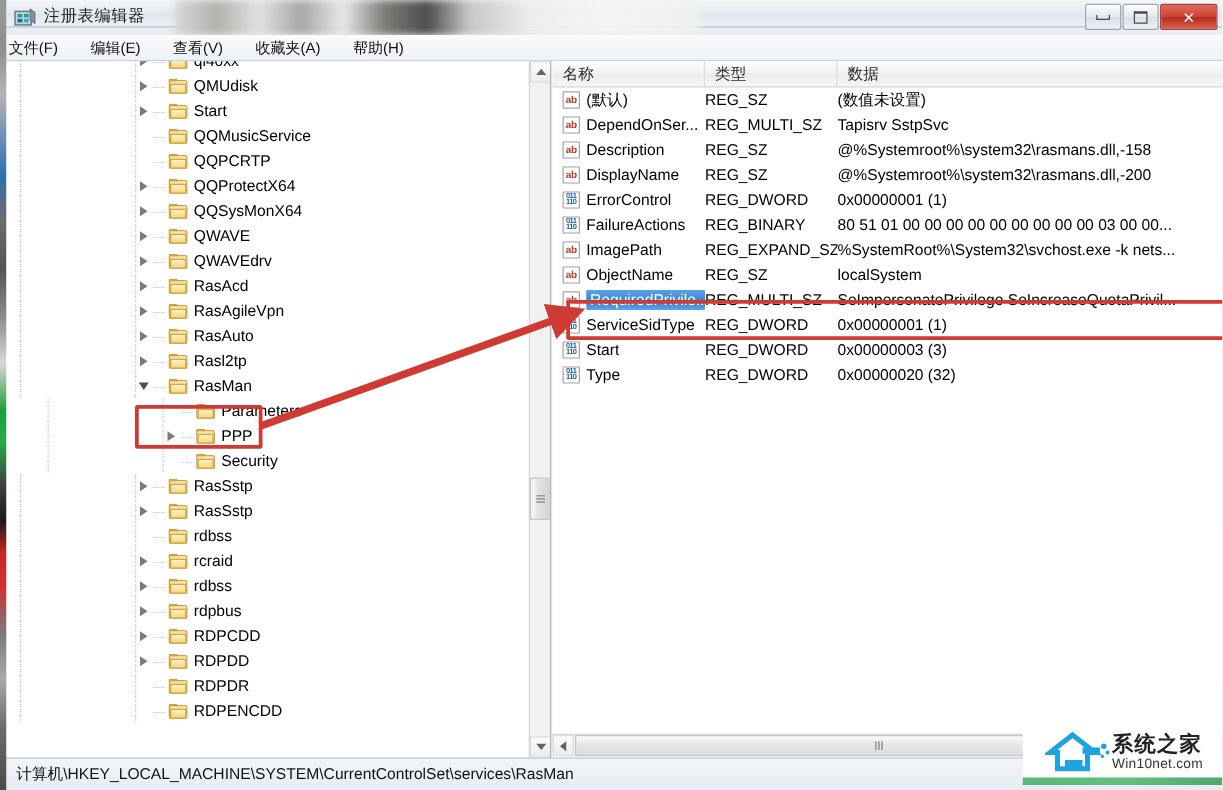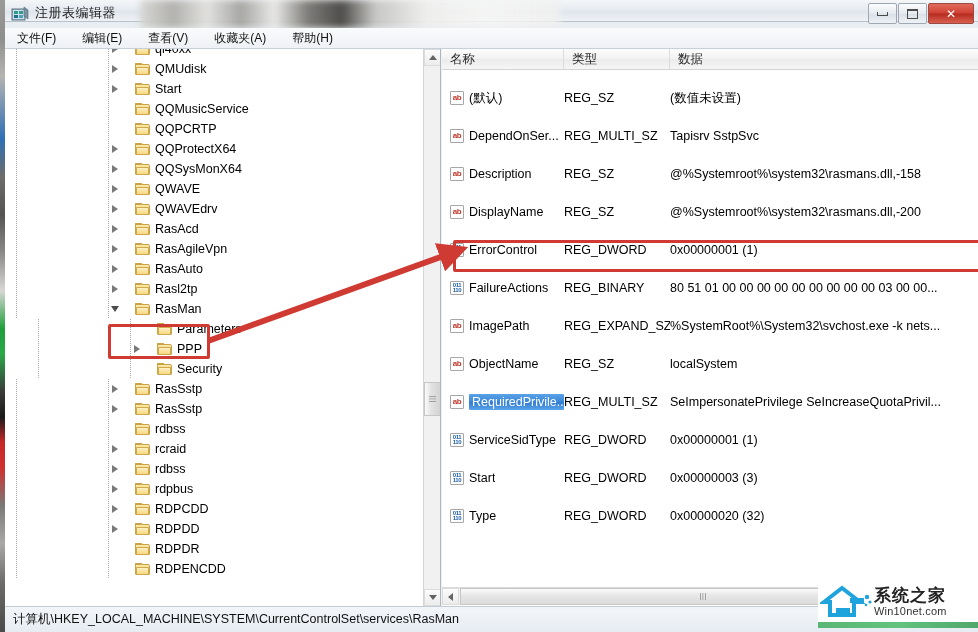--- a/index.html
+++ b/index.html
@@ -71,21 +71,21 @@
   }
   .min-glyph{width:11px;height:4px;border:1px solid #4a4a4a;border-top:none;box-sizing:border-box;}
   .max-glyph{width:11px;height:10px;border:1px solid #4a4a4a;border-top:2px solid #4a4a4a;box-sizing:border-box;}
 
   
   .menubar{
     position:absolute;left:5px;top:28px;width:973px;height:21px;
     background:linear-gradient(180deg,#fafbfc 0%,#eef1f5 100%);
     border-bottom:1px solid #c7cfd8;
     box-sizing:border-box;
-    display:flex;align-items:center;padding-left:10px;
+    display:flex;align-items:center;
   }
   .menu-item{
     font-size:12px;color:#111;margin-right:22px;white-space:nowrap;
     padding:1px 2px;cursor:default;
   }
 
   
   .content{
     position:absolute;left:5px;top:49px;width:973px;height:557px;
     background:#eef2f6;
@@ -186,21 +186,20 @@
     border-bottom:1px solid #d4d4d4;box-sizing:border-box;display:flex;
   }
   .lhcell{
     font-size:12.5px;color:#2a2a2a;display:flex;align-items:center;
     padding-left:8px;border-right:1px solid #dcdcdc;box-sizing:border-box;height:21px;
   }
   .lrows{position:absolute;left:0;top:21px;width:536px;}
   .lrow{
     height:20px;display:flex;align-items:center;font-size:12.5px;color:#000;
     white-space:nowrap;
-    margin-top:18px;
   }
   .c-name{width:122px;display:flex;align-items:center;padding-left:8px;box-sizing:border-box;overflow:hidden;}
   .c-type{width:106px;box-sizing:border-box;overflow:hidden;}
   .c-data{flex:1;box-sizing:border-box;overflow:hidden;}
   .vicon{
     width:14px;height:14px;flex:0 0 auto;margin-right:5px;position:relative;
     background:#fff;border:1px solid #a6a6a6;border-radius:1px;
     display:flex;align-items:center;justify-content:center;overflow:hidden;
     box-sizing:border-box;
   }
@@ -253,21 +252,21 @@
   }
   .ann-arrow{position:absolute;left:0;top:0;z-index:49;pointer-events:none;}
 
   
   .watermark{
     position:absolute;left:818px;top:582px;width:160px;height:46px;
     z-index:55;overflow:hidden;
   }
   .wm-card{
     position:absolute;left:0;top:0;width:160px;height:40px;
-    background:#ffffff;display:flex;align-items:center;
+    background:#ffffff;display:flex;align-items:center;justify-content:center;
   }
   .wm-logo{width:54px;height:36px;flex:0 0 auto;position:relative;margin-left:2px;}
   .wm-txt{display:flex;flex-direction:column;line-height:1;}
   .wm-cn{font-size:17px;font-weight:bold;color:#222;letter-spacing:1px;}
   .wm-en{font-size:11px;color:#333;margin-top:2px;letter-spacing:.2px;}
   .wm-strip{
     position:absolute;left:0;top:40px;width:160px;height:6px;
     background:linear-gradient(90deg,#2aa34a 0%,#33b356 50%,#1e8f3e 100%);
     opacity:.75;
   }

